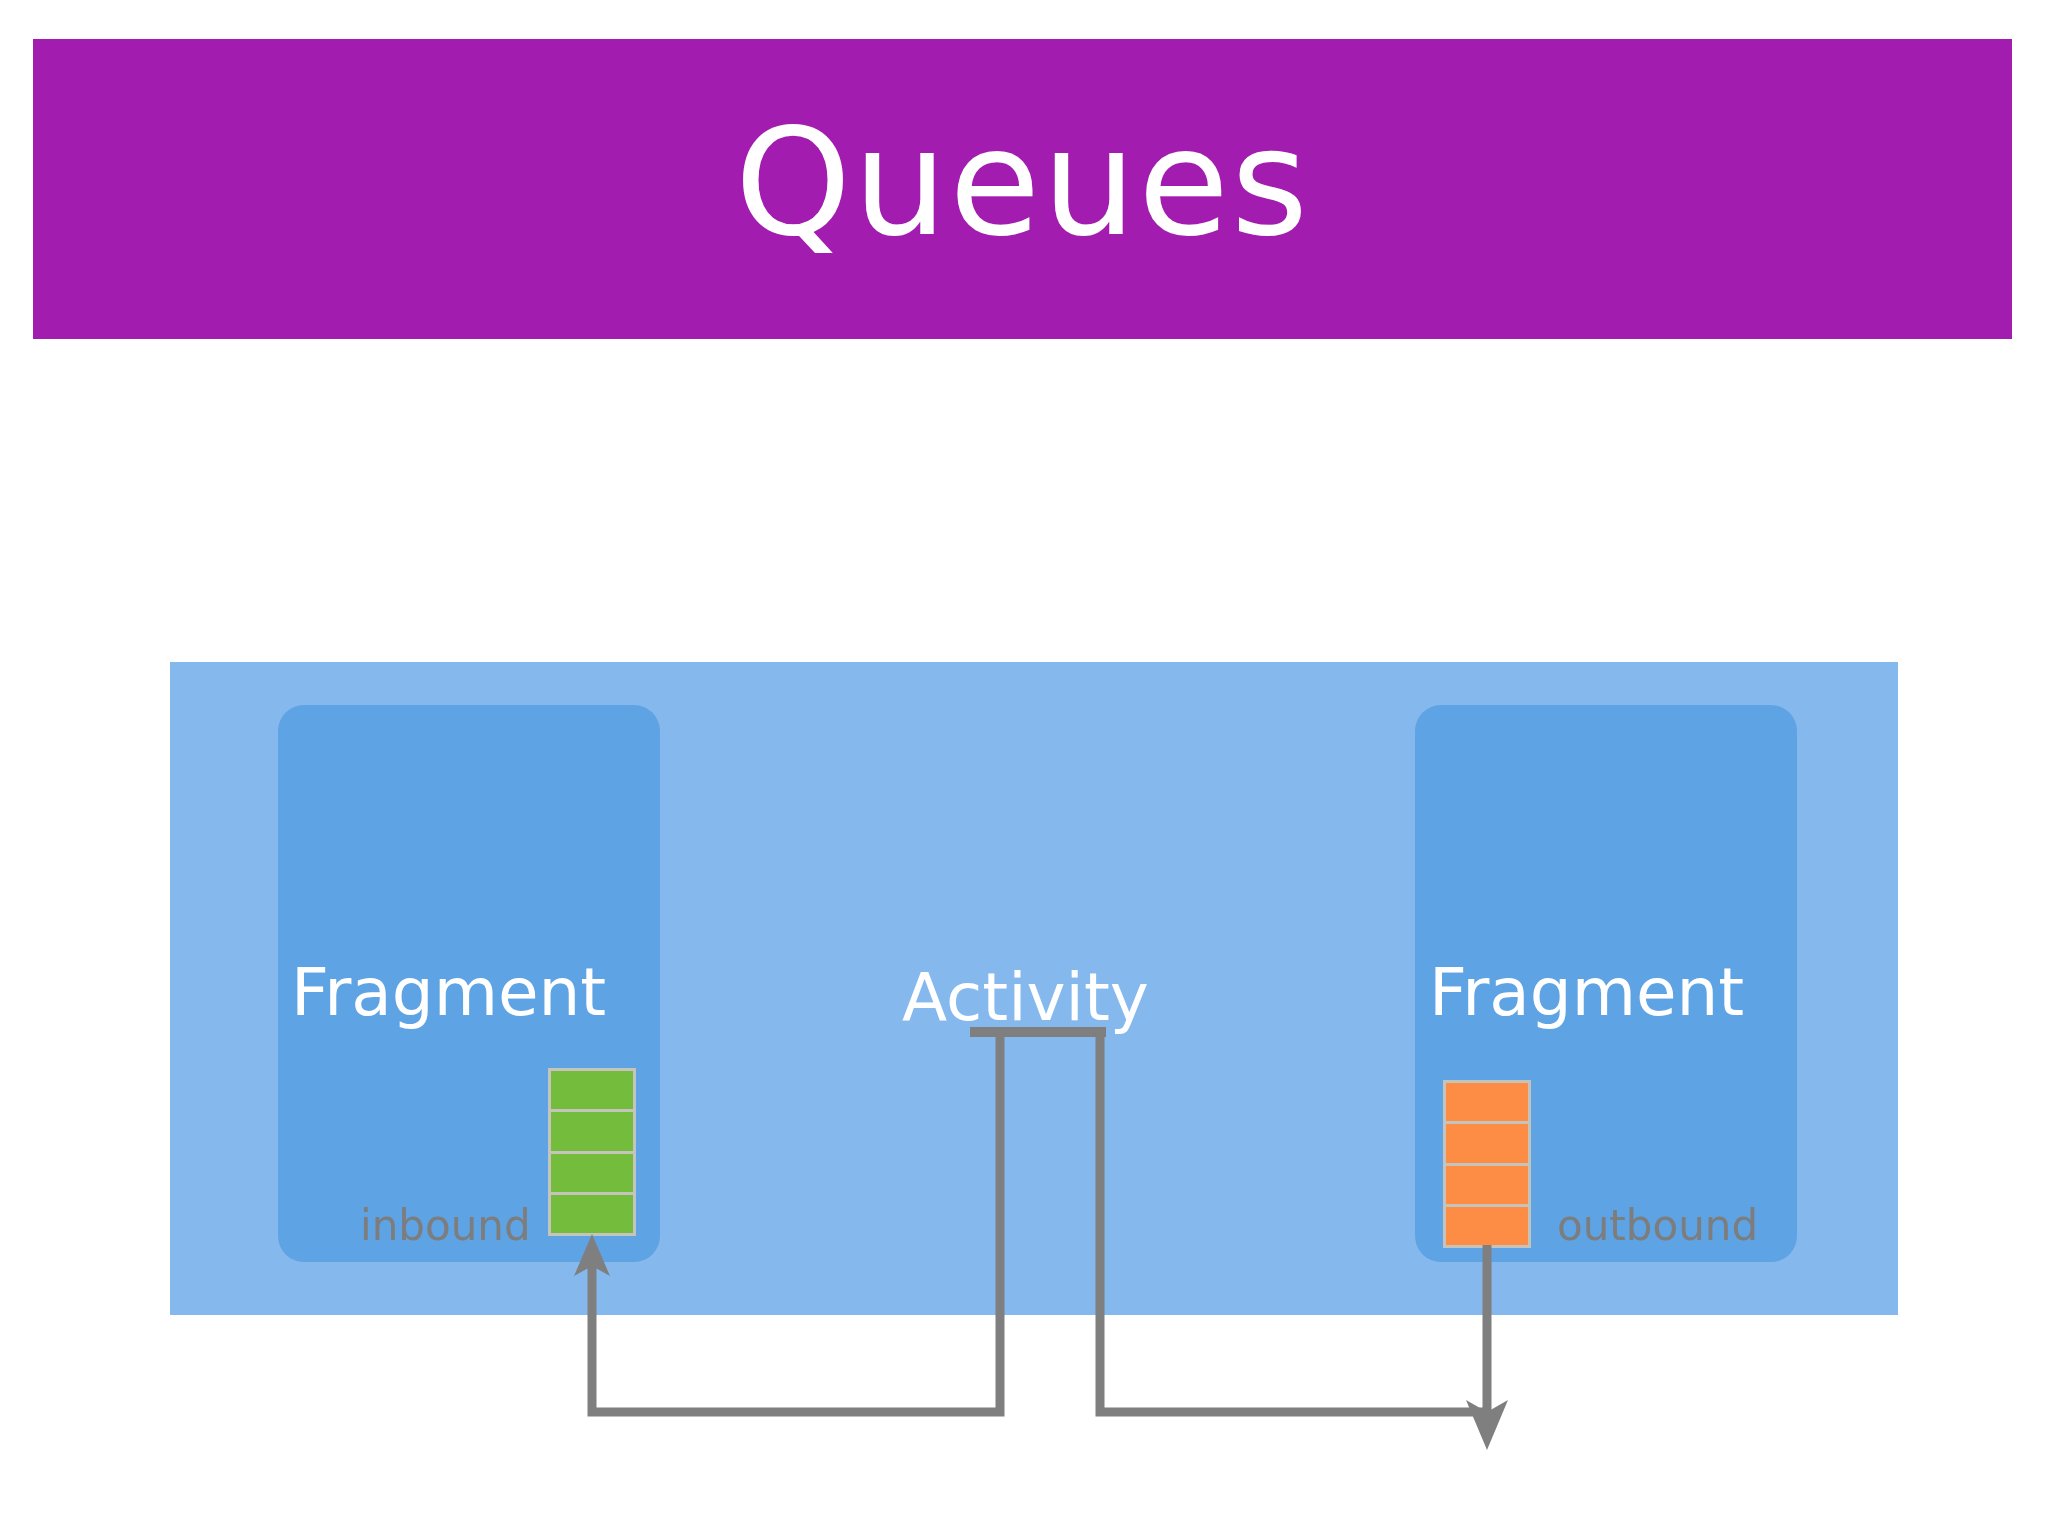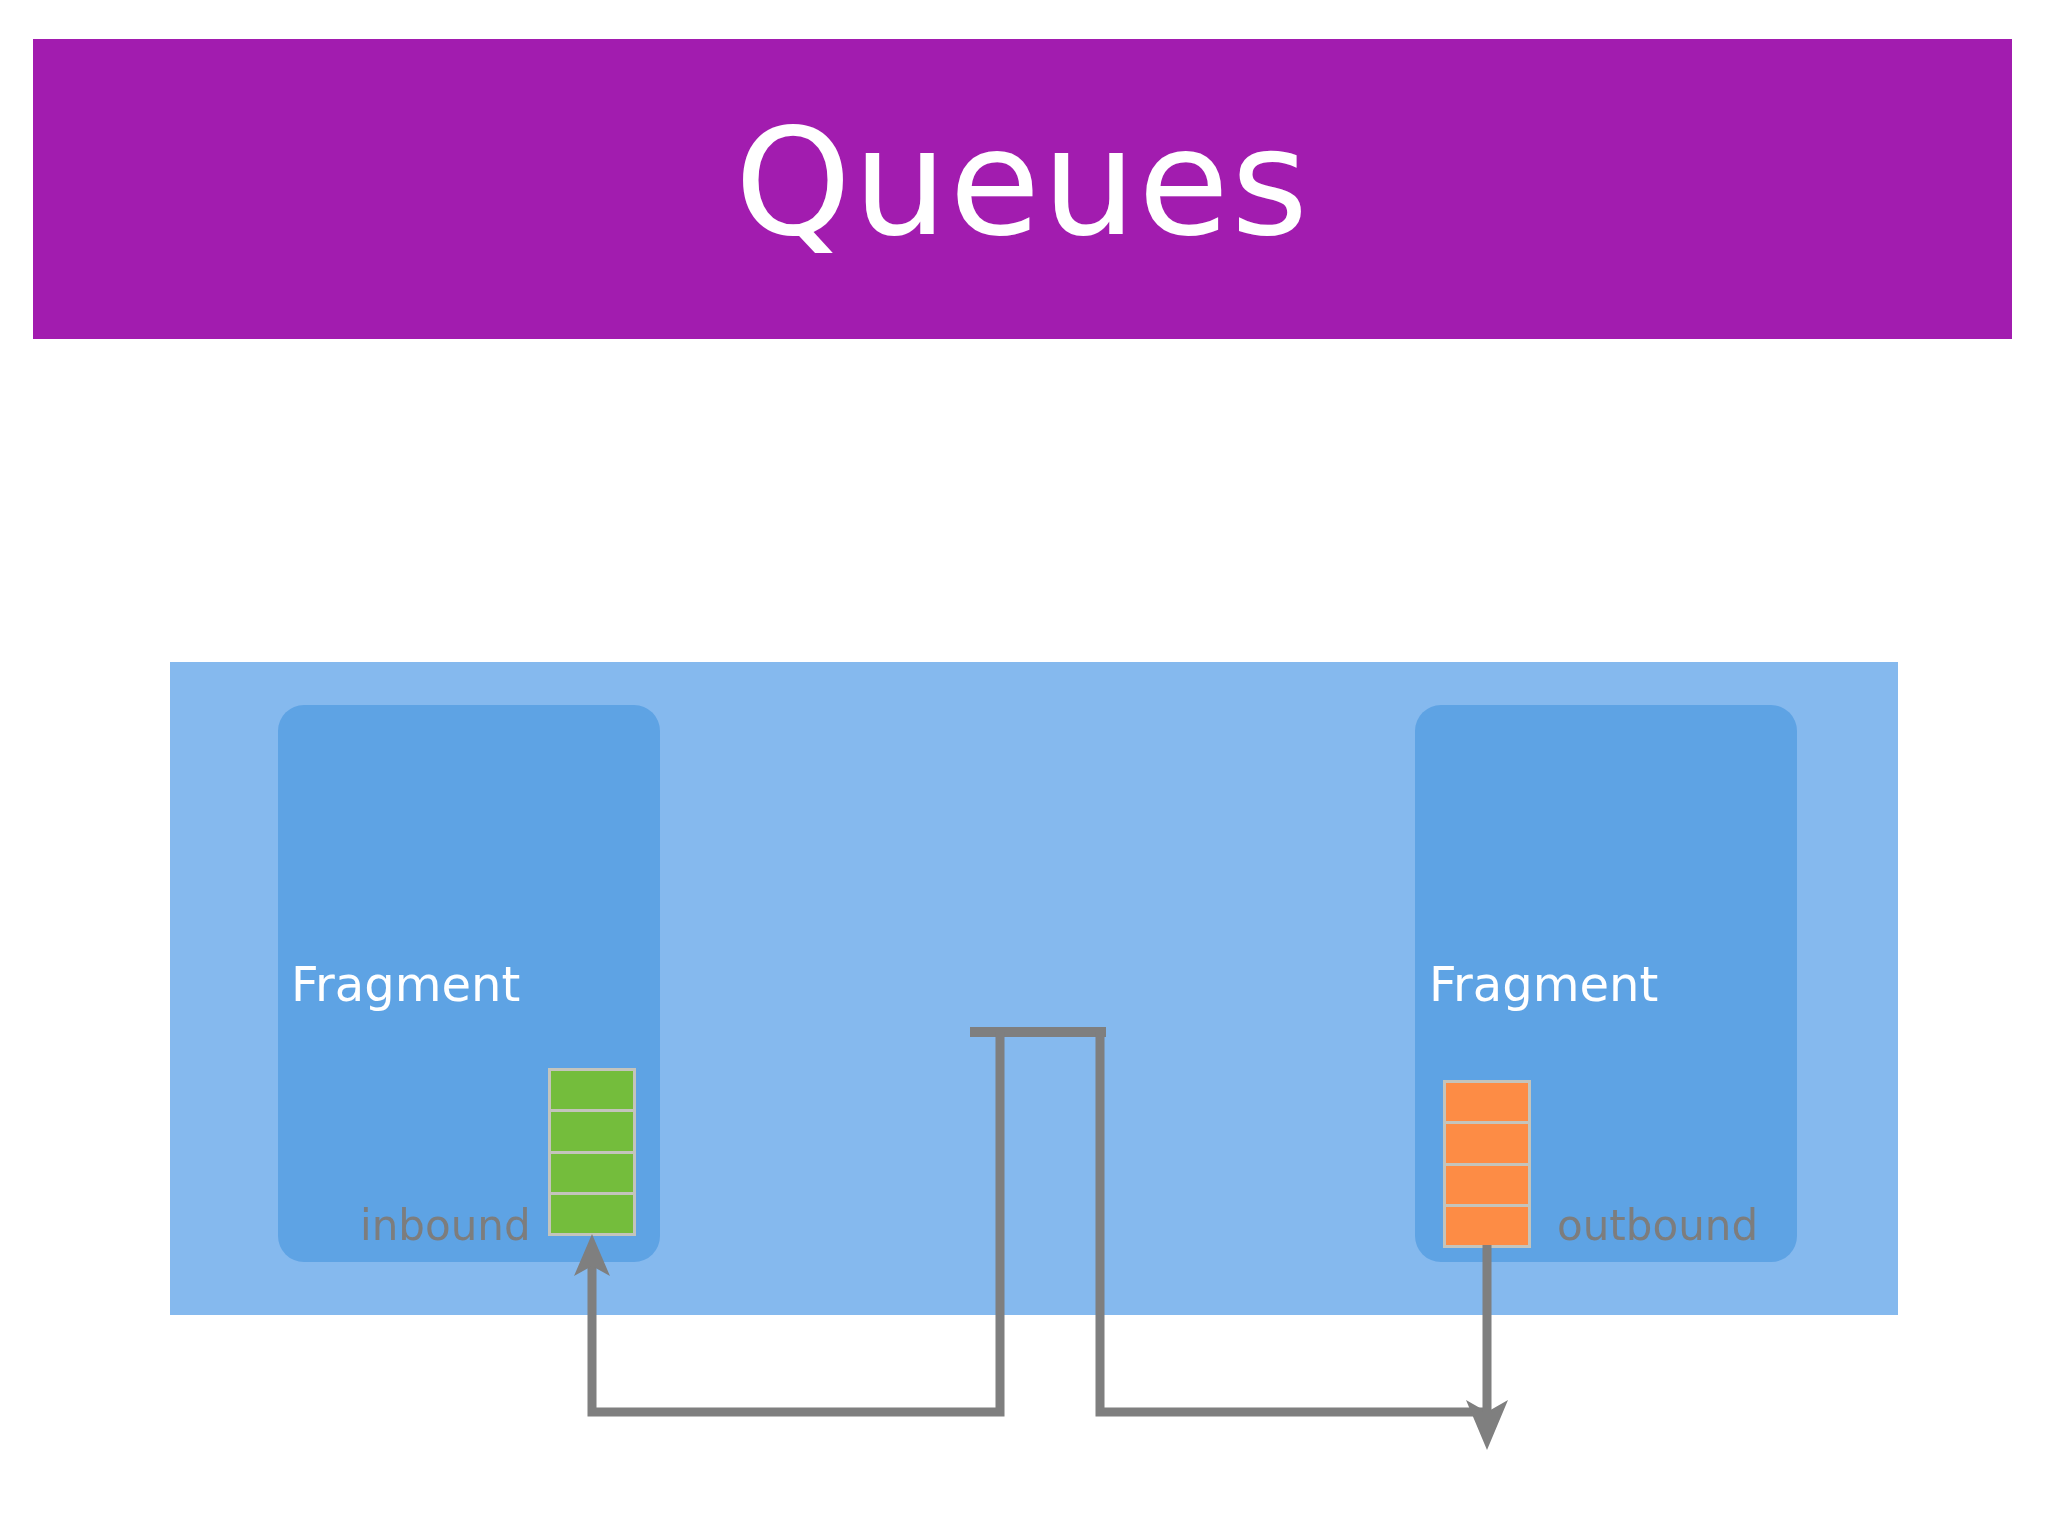--- a/index.html
+++ b/index.html
@@ -74,21 +74,21 @@
     top: 705px;
     width: 382px;
     height: 557px;
   }
 
   
   .big-label {
     position: absolute;
     color: #ffffff;
     font-family: "DejaVu Sans", sans-serif;
-    font-size: 48px;
+    font-size: 66px;
     font-weight: 400;
     line-height: 1;
     white-space: nowrap;
   }
   #fragment-label-left  { left: 291px;  top: 960px; }
   #fragment-label-right { left: 1429px; top: 960px; }
   #activity-label       { left: 902px;  top: 965px; }
 
   
   .queue-label {
@@ -144,20 +144,21 @@
 <div id="diagram">
 
   <div id="activity-container"></div>
 
   <div id="fragment-card-left" class="fragment-card"></div>
 
   <div id="fragment-card-right" class="fragment-card"></div>
 
   <div id="fragment-label-left" class="big-label">Fragment</div>
 
+  <div id="activity-label" class="big-label">Activity</div>
 
   <div id="fragment-label-right" class="big-label">Fragment</div>
 
   <div id="inbound-label" class="queue-label">inbound</div>
 
   <div id="outbound-label" class="queue-label">outbound</div>
 
   <div id="queue-stack-inbound" class="queue-stack">
     <div class="queue-cell green"></div>
     <div class="queue-cell green"></div>

